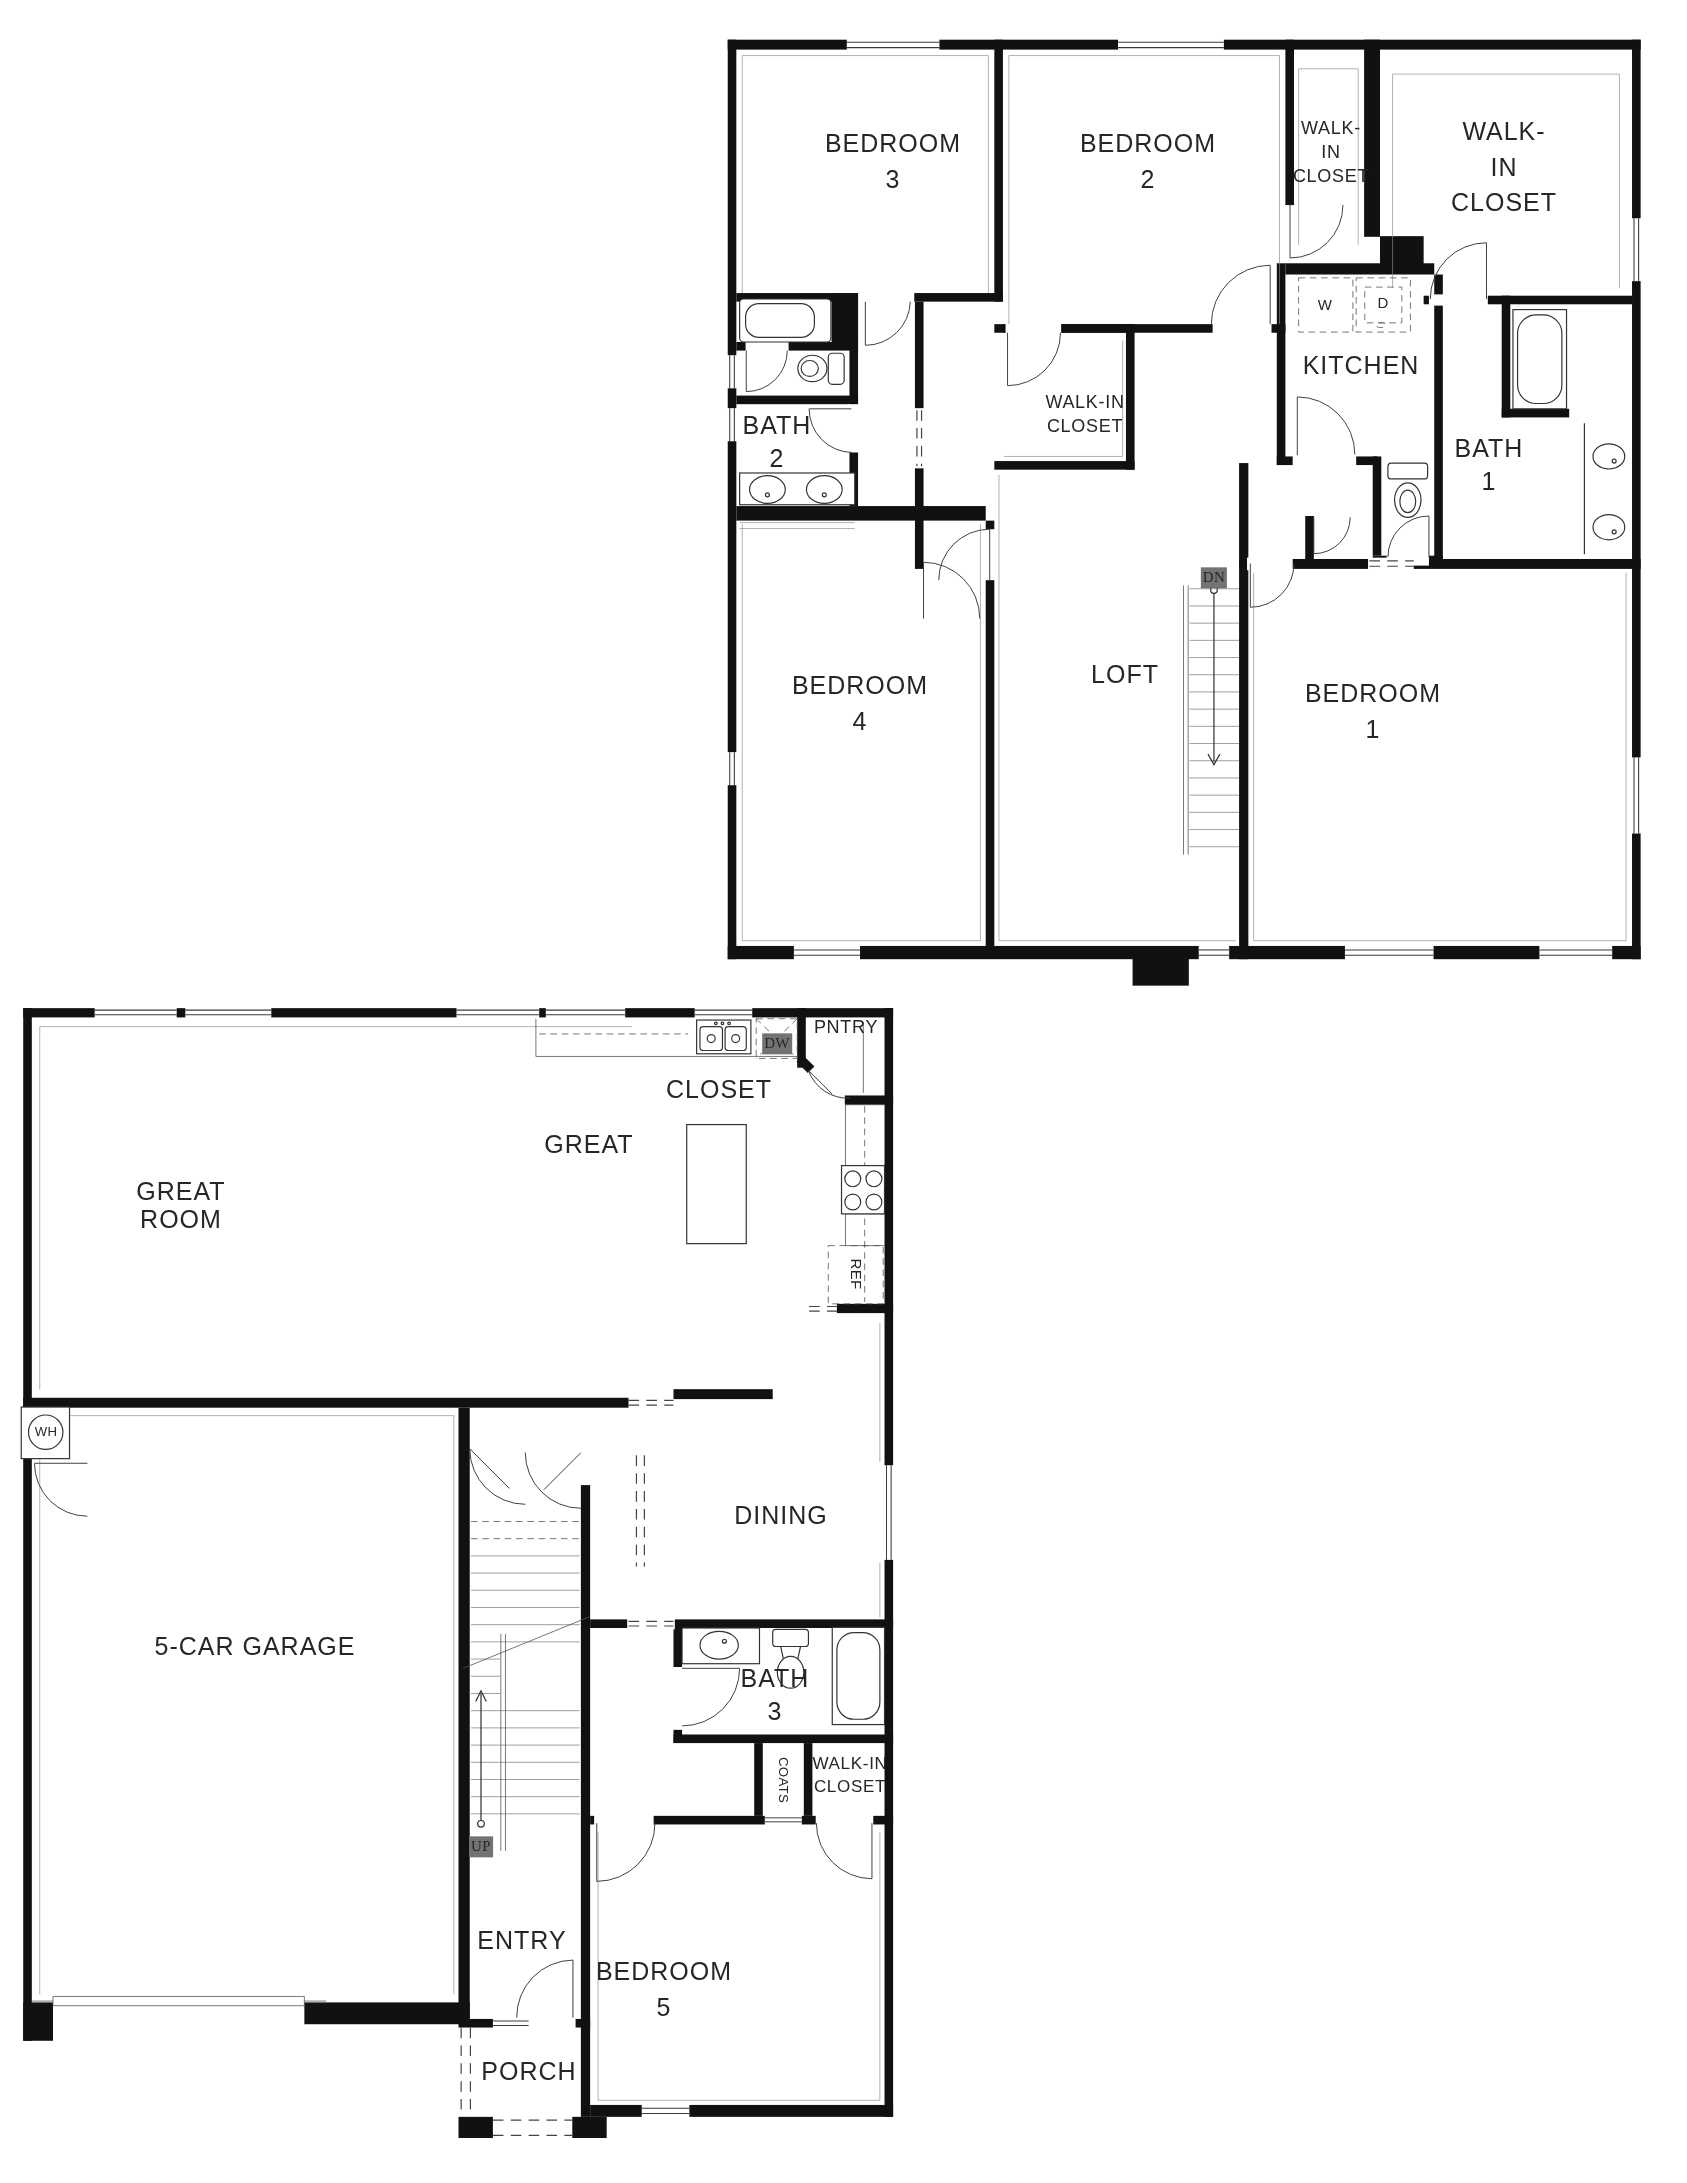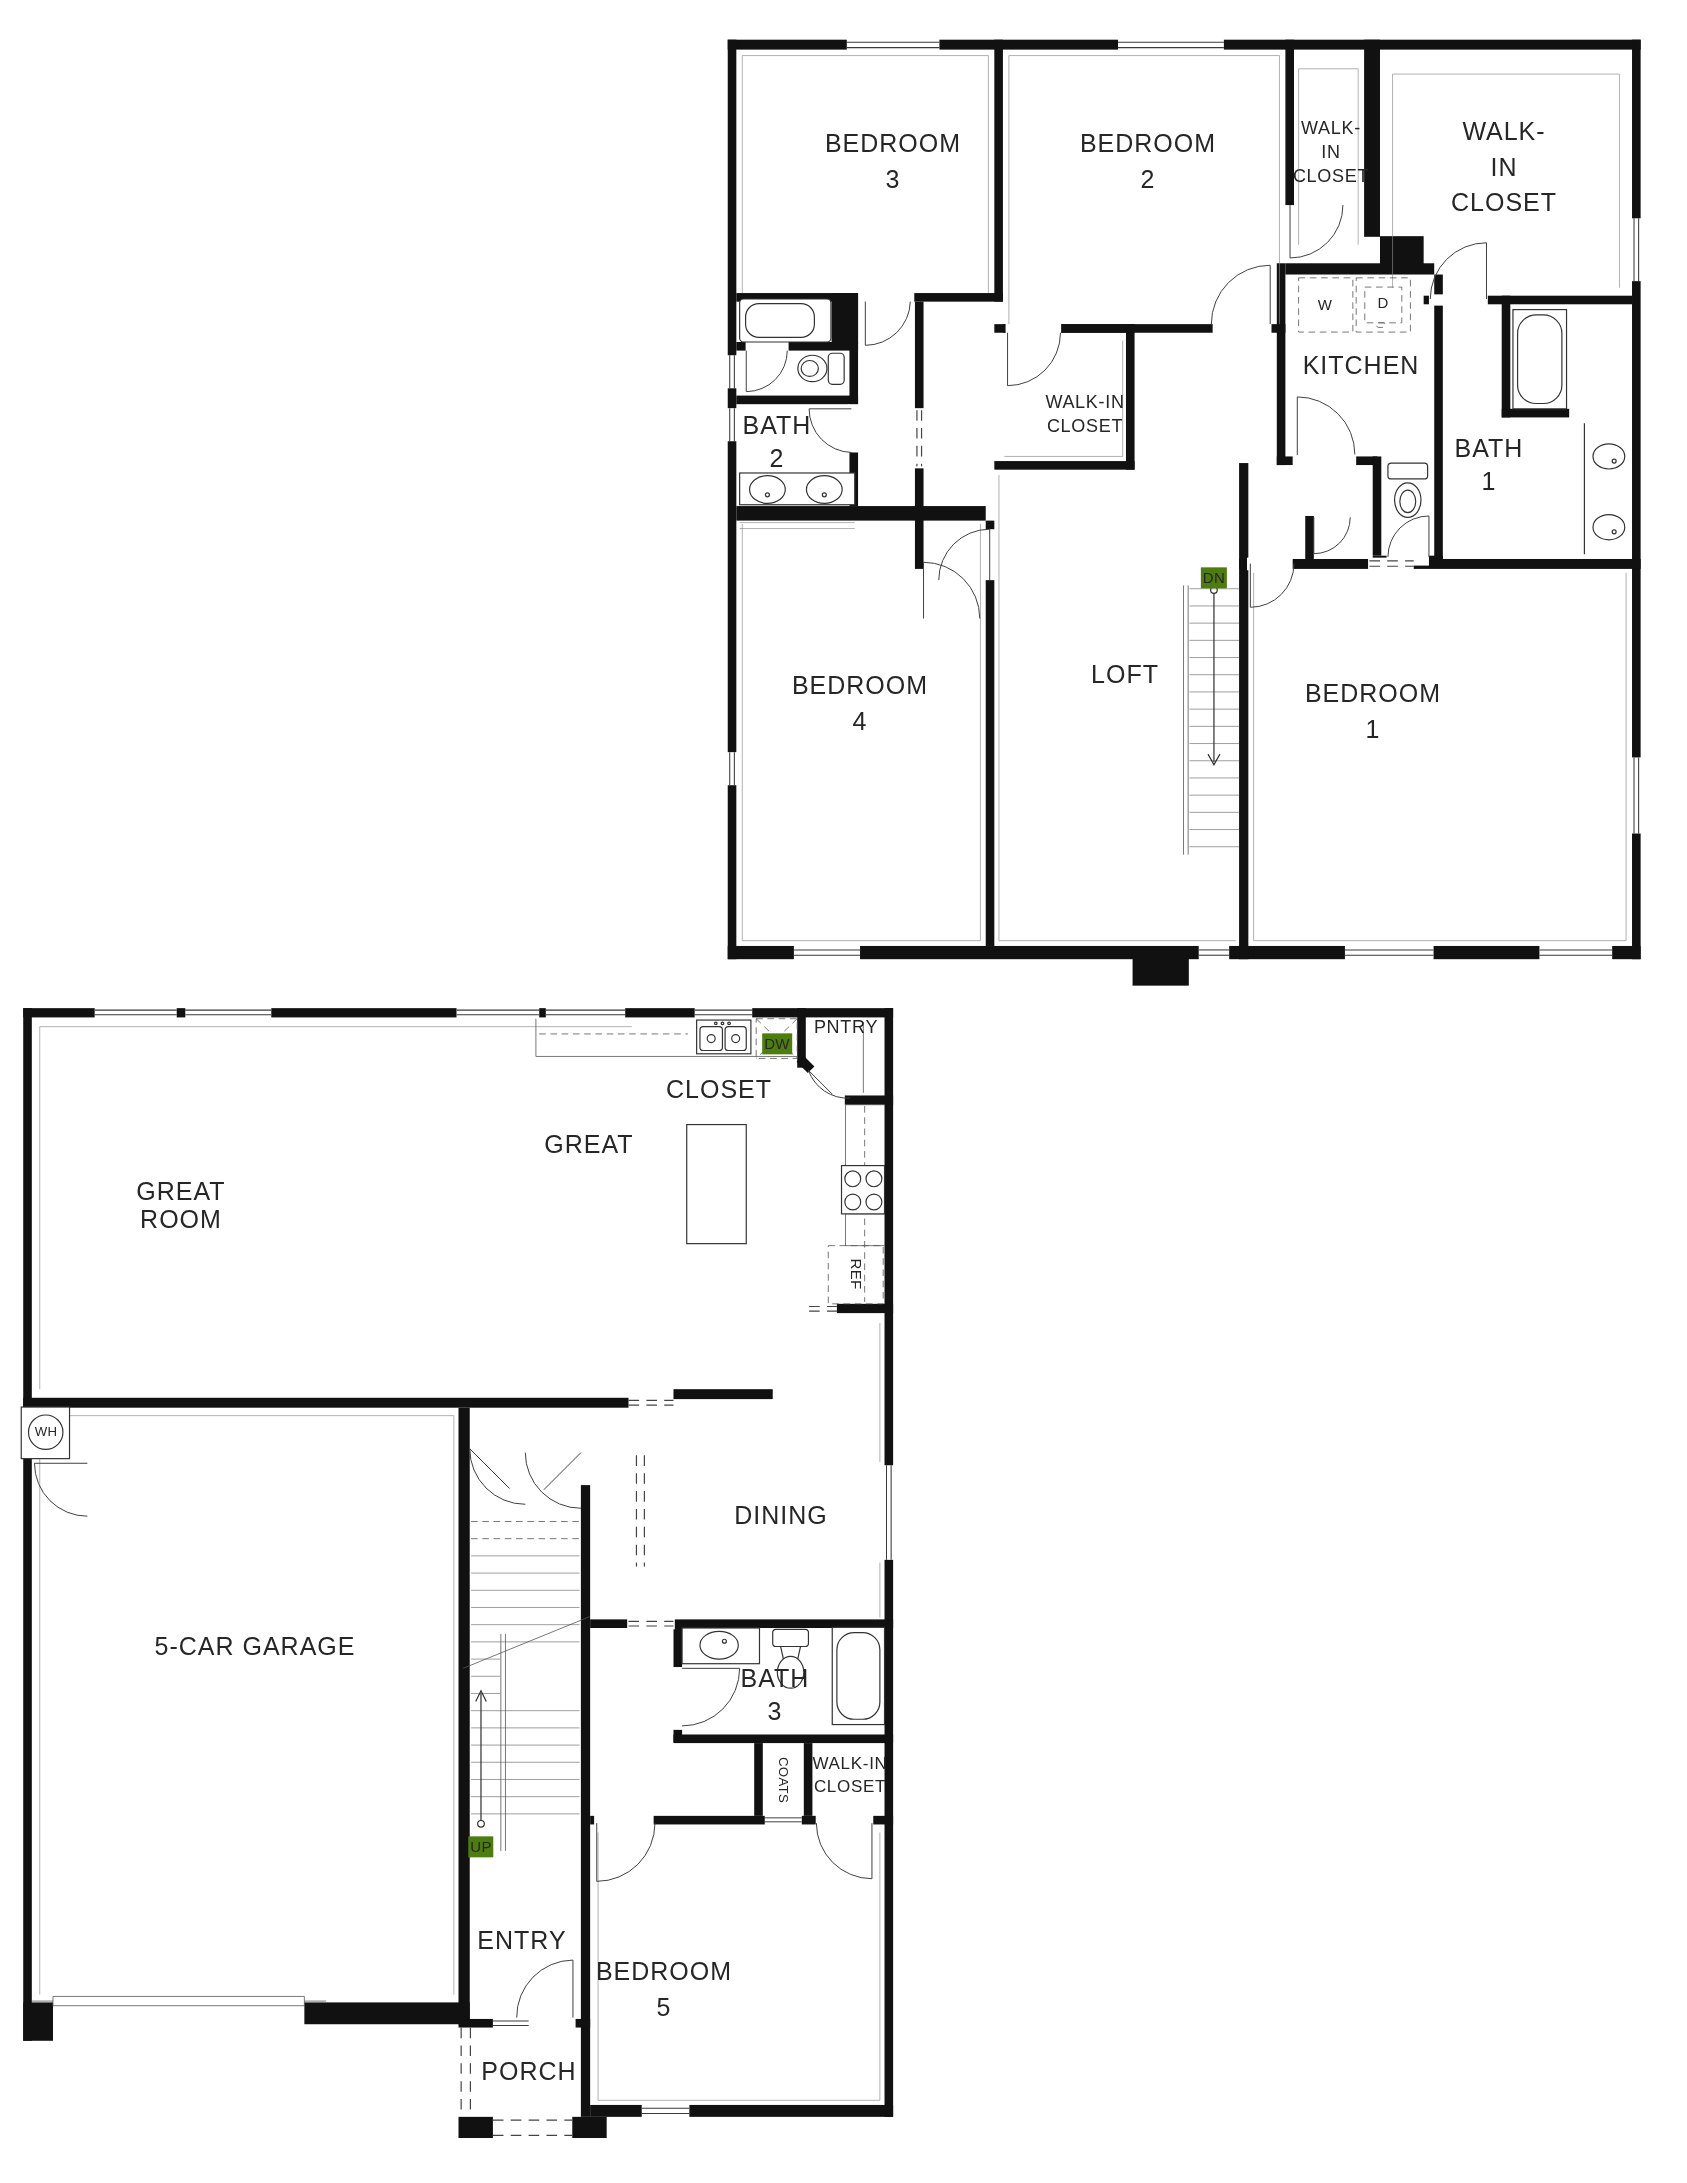--- a/index.html
+++ b/index.html
@@ -19,21 +19,21 @@
   .tread{stroke:#6e6e6e;stroke-width:1;}
   .arrow{stroke:#2e2e2e;stroke-width:1.8;fill:none;}
   .lbl{position:absolute;transform:translate(-50%,-50%);color:#262626;text-align:center;
        white-space:pre-line;letter-spacing:1px;line-height:1.42;font-size:25px;}
   .sm{font-size:18px;letter-spacing:0.7px;line-height:1.34;}
   .xs{font-size:15px;letter-spacing:0.3px;}
   .xxs{font-size:13.2px;letter-spacing:0.3px;}
   .tight{line-height:1.12;}
   .bath{line-height:1.3;}
   .rot{transform:translate(-50%,-50%) rotate(90deg);}
-  .bg{background:#4d7c0f;padding:0 2px;}
+  .bg{background:#737373;padding:0 2px;font-family:Liberation Serif, serif;}
 </style>
 </head>
 <body>
 
 <div id="plan">
 <svg width="1687" height="2183" viewBox="0 0 2550 3300">
 
   <g class="walls">
     <rect x="1100" y="60" width="1380" height="15"></rect>
     <rect x="1100" y="60" width="13" height="1390"></rect>

